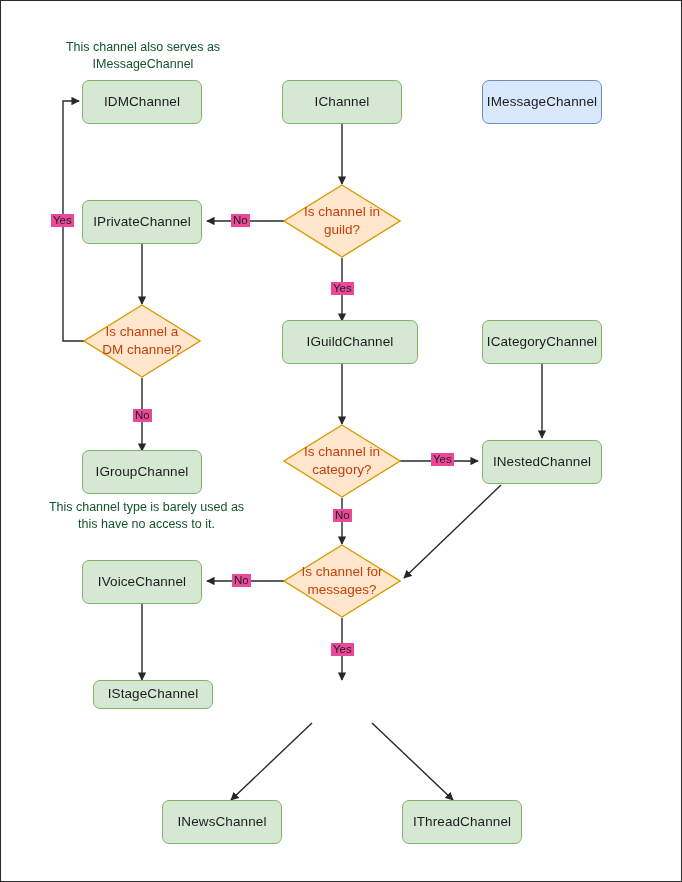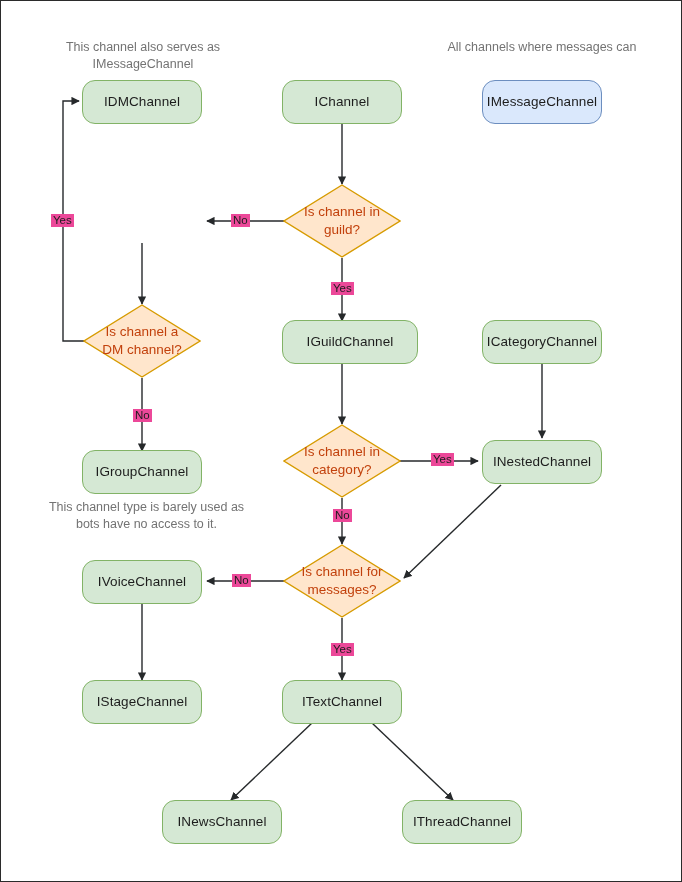--- a/index.html
+++ b/index.html
@@ -30,21 +30,21 @@
   }
 
   
   .node {
     position: absolute;
     box-sizing: border-box;
     display: flex;
     align-items: center;
     justify-content: center;
     text-align: center;
-    border-radius: 13px;
+    border-radius: 7px;
     font-size: 13.5px;
     line-height: 1.25;
     color: #1d1d1d;
     letter-spacing: 0.1px;
   }
   .node.green {
     background: #d5e8d4;
     border: 1.2px solid #82b366;
   }
   .node.blue {
@@ -76,21 +76,21 @@
     line-height: 1.3;
     color: #c2410c;
   }
 
   
   .annotation {
     position: absolute;
     text-align: center;
     font-size: 12.5px;
     line-height: 1.35;
-    color: #737373;
+    color: #14532d;
   }
 
   
   .edge-label {
     position: absolute;
     font-size: 11.5px;
     color: #1d1d1d;
     background: #ec4899;
     padding: 0 2px;
     line-height: 1.1;
@@ -143,40 +143,42 @@
       <path d="M 371 722 L 452 799"></path>
     </g>
   </svg>
 
   <div class="annotation" style="left:42px; top:38px; width:200px;">
     <div>This channel also serves as</div>
     <div>IMessageChannel</div>
   </div>
 
   <div class="annotation" style="left:432px; top:38px; width:218px;">
-    <div>All channels where messages can</div>
   </div>
 
   <div class="annotation" style="left:28px; top:498px; width:235px;">
     <div>This channel type is barely used as</div>
-    <div>bots have no access to it.</div>
+    <div>this have no access to it.</div>
   </div>
 
   <div class="node green" style="left:81px; top:79px; width:120px; height:44px;">
     <span>IDMChannel</span>
   </div>
 
   <div class="node green" style="left:281px; top:79px; width:120px; height:44px;">
     <span>IChannel</span>
   </div>
 
   <div class="node blue" style="left:481px; top:79px; width:120px; height:44px;">
     <span>IMessageChannel</span>
   </div>
 
+  <div class="node green" style="left:81px; top:199px; width:120px; height:44px;">
+    <span>IPrivateChannel</span>
+  </div>
 
   <div class="node green" style="left:281px; top:319px; width:136px; height:44px;">
     <span>IGuildChannel</span>
   </div>
 
   <div class="node green" style="left:481px; top:319px; width:120px; height:44px;">
     <span>ICategoryChannel</span>
   </div>
 
   <div class="node green" style="left:81px; top:449px; width:120px; height:44px;text-align:center;">
@@ -184,27 +186,24 @@
   </div>
 
   <div class="node green" style="left:481px; top:439px; width:120px; height:44px;">
     <span>INestedChannel</span>
   </div>
 
   <div class="node green" style="left:81px; top:559px; width:120px; height:44px;">
     <span>IVoiceChannel</span>
   </div>
 
-  <div class="node green" style="left:81px; top:679px; width:120px; height:44px;">
+  <div class="node green" style="left:92px; top:679px; width:120px; height:29px;">
     <span>IStageChannel</span>
   </div>
 
-  <div class="node green" style="left:281px; top:679px; width:120px; height:44px;">
-    <span>ITextChannel</span>
-  </div>
 
   <div class="node green" style="left:161px; top:799px; width:120px; height:44px;">
     <span>INewsChannel</span>
   </div>
 
   <div class="node green" style="left:401px; top:799px; width:120px; height:44px;">
     <span>IThreadChannel</span>
   </div>
 
   <div class="decision" style="left:282px; top:183px; width:118px; height:74px;">

